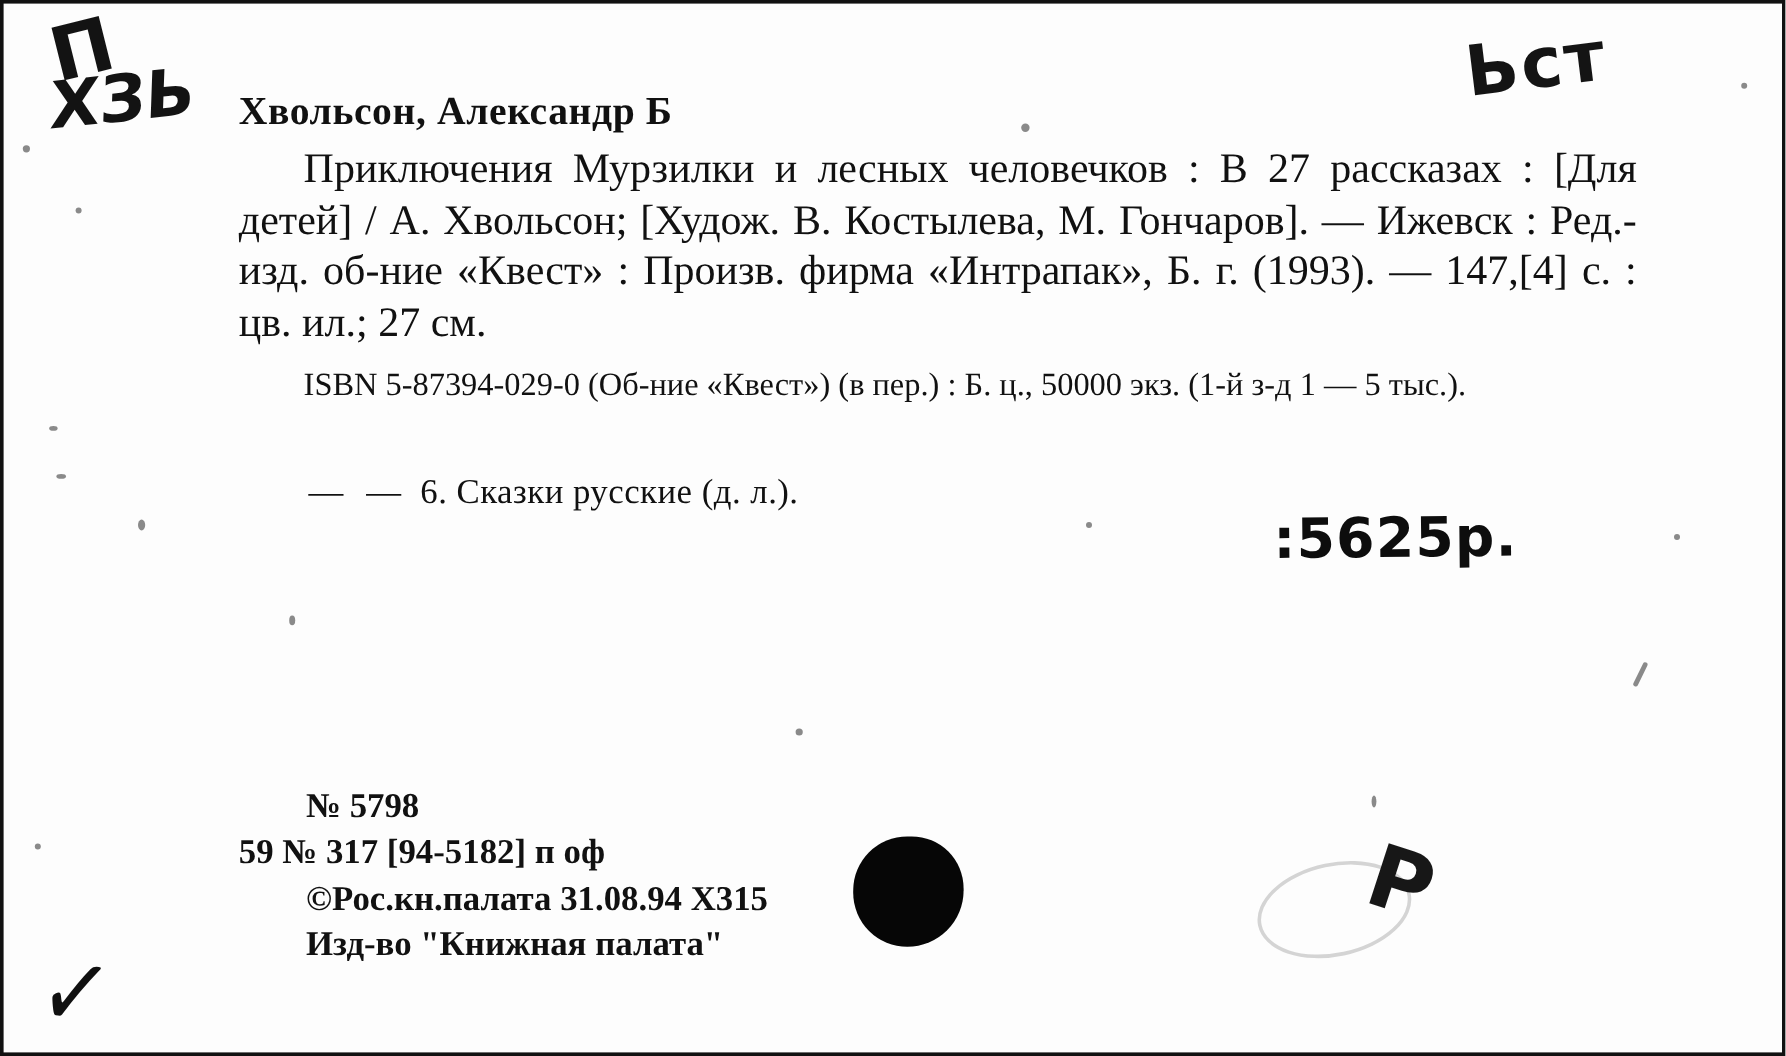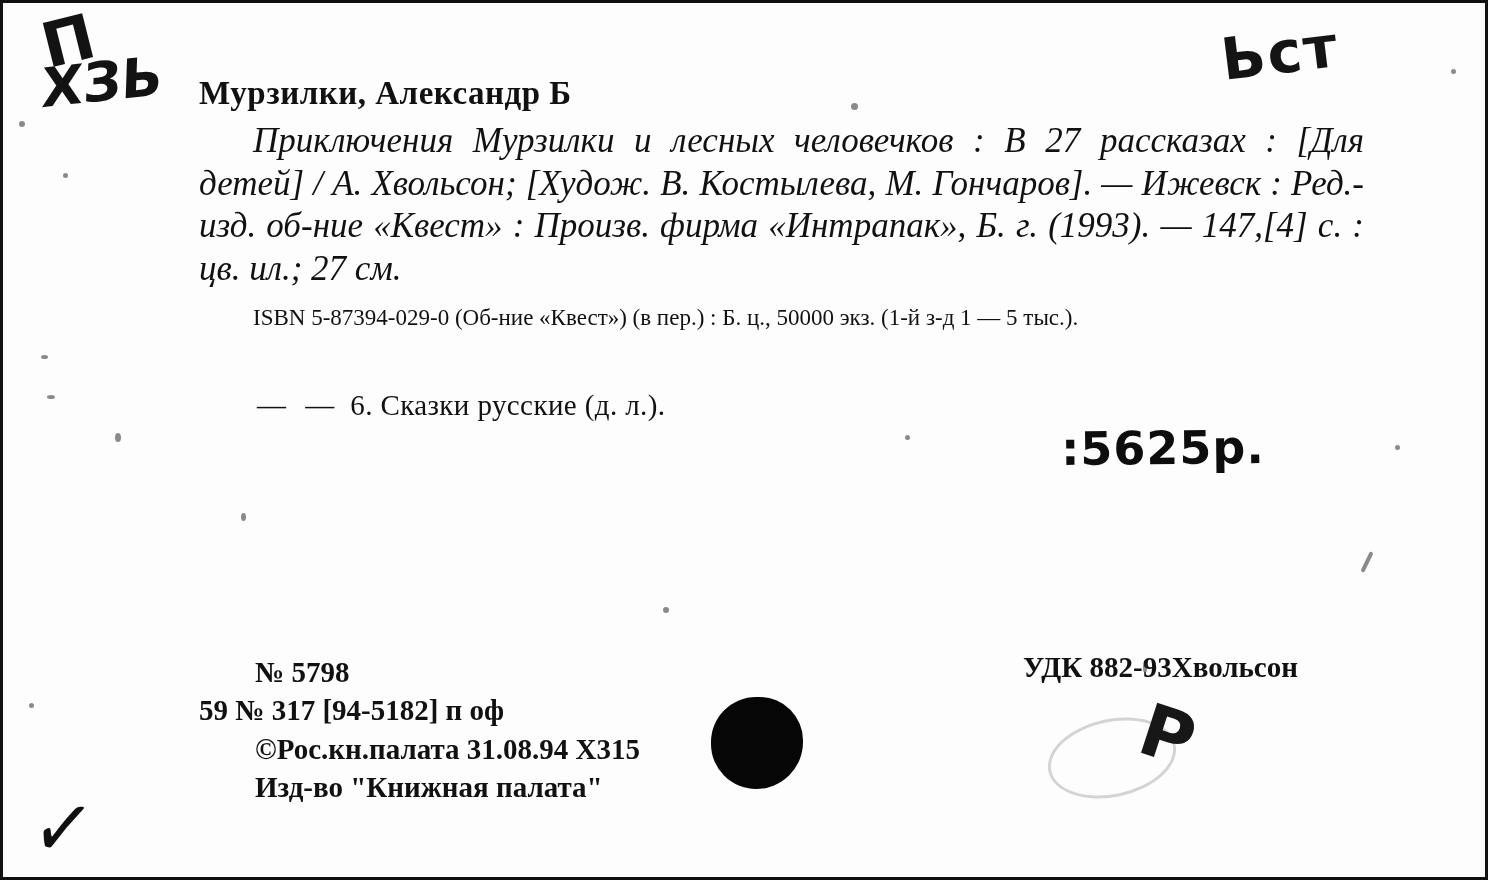--- a/index.html
+++ b/index.html
@@ -42,29 +42,28 @@
     white-space: nowrap;
   }
 
   .title-block {
     font-size: 35px;
     line-height: 1.22;
     text-align: justify;
     text-justify: inter-word;
     margin: 0;
     width: 1165px;
-    font-style: italic;
   }
   .title-block .indent {
     display: inline-block;
     width: 54px;
   }
 
   .isbn-block {
-    font-size: 23px;
+    font-size: 27px;
     line-height: 1.3;
     margin-top: 12px;
     width: 1170px;
     text-align: justify;
   }
   .isbn-block .indent {
     display: inline-block;
     width: 54px;
   }
 
@@ -198,39 +197,38 @@
 <div id="card">
 
   <div class="hand-topleft">
     <span>П</span>
     <span class="l2">ХЗЬ</span>
   </div>
 
   <div class="hand-topright">Ьст</div>
 
   <div class="catalog-body">
-    <p class="author-line">Мурзилки, Александр Б</p>
+    <p class="author-line">Хвольсон, Александр Б</p>
     <p class="title-block"><span class="indent"></span><span>Приключения Мурзилки и лесных человечков : В 27 рассказах : [Для детей] / А. Хвольсон; [Худож. В. Костылева, М. Гончаров]. — Ижевск : Ред.-изд. об-ние «Квест» : Произв. фирма «Интрапак», Б. г. (1993). — 147,[4] с. : цв. ил.; 27 см.</span></p>
     <p class="isbn-block"><span class="indent"></span><span>ISBN 5-87394-029-0 (Об-ние «Квест») (в пер.) : Б. ц., 50000 экз. (1-й з-д 1 — 5 тыс.).</span></p>
 
     <div class="subject-line">
       <span class="dashes">—  —</span><span>6. Сказки русские (д. л.).</span>
     </div>
   </div>
 
   <div class="stamp-price">:5625р.</div>
 
   <div class="footer">
     <div class="footer-row indent1">№ 5798</div>
     <div class="footer-row">59 № 317   [94-5182] п оф</div>
     <div class="footer-row indent2">©Рос.кн.палата 31.08.94 Х315</div>
     <div class="footer-row indent3">Изд-во "Книжная палата"</div>
   </div>
 
-  <div class="udc">УДК 882-93Хвольсон</div>
 
   <div class="blob"></div>
   <div class="ghost-ring"></div>
 
   <div class="hand-check">✓</div>
   <div class="hand-p">Р</div>
 
   <div class="speck" style="left:60px;  top:170px; width:5px;  height:5px;"></div>
   <div class="speck" style="left:112px; top:430px; width:6px;  height:9px;"></div>
   <div class="speck" style="left:38px;  top:352px; width:7px;  height:4px;"></div>

